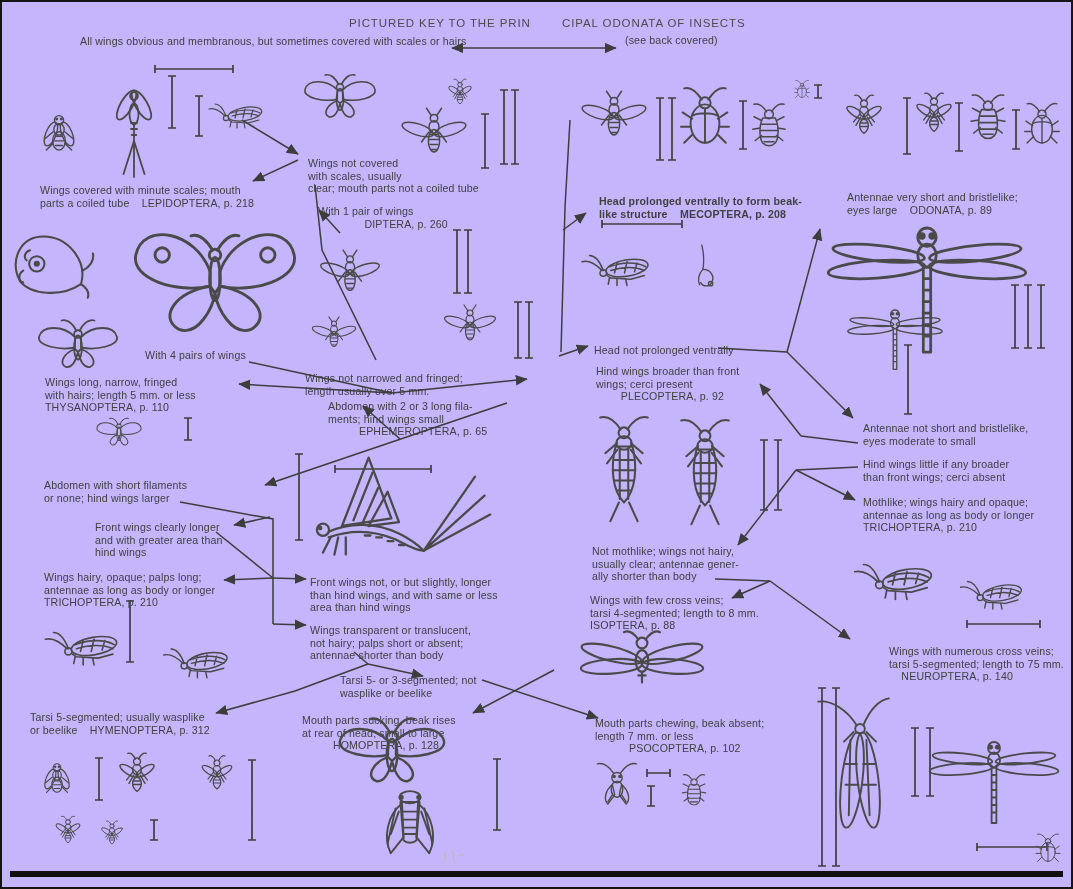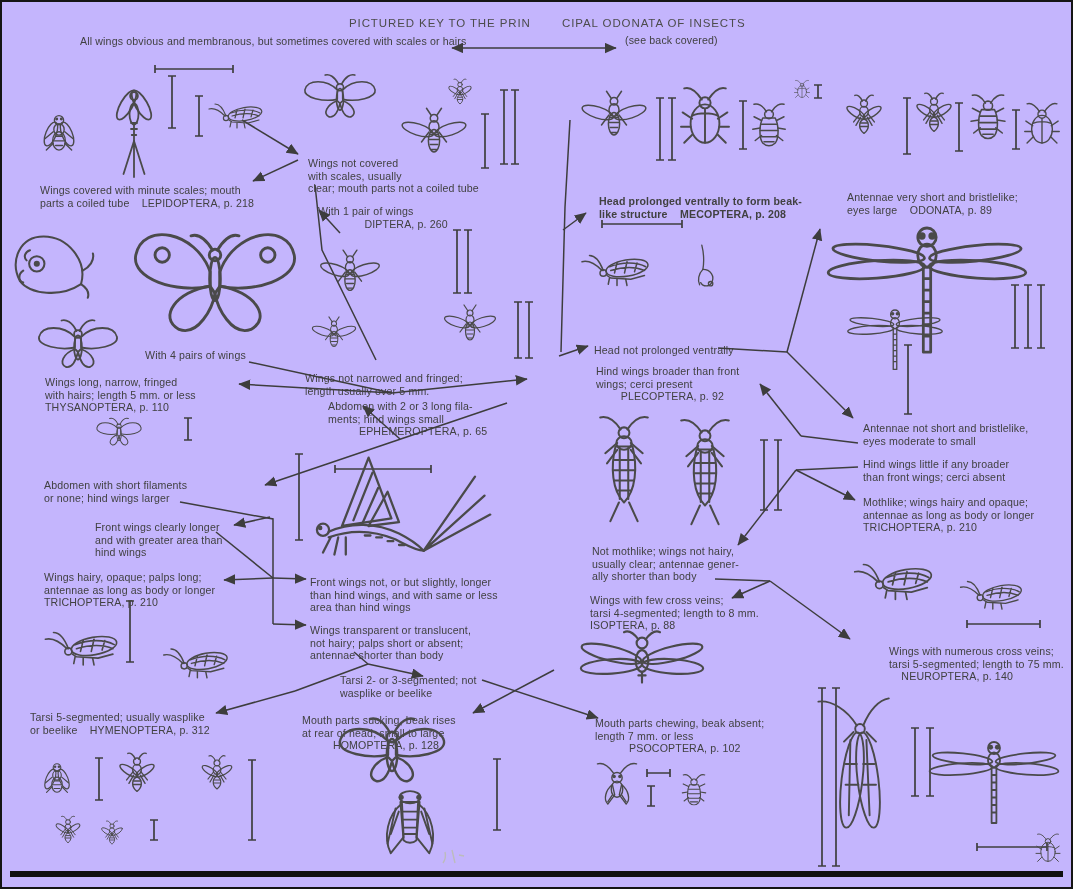--- a/index.html
+++ b/index.html
@@ -34,21 +34,21 @@
       <div class="node" style="left: 316px; top: 203px;"><div>With 1 pair of wings</div><div>               DIPTERA, p. 260</div></div>
       <div class="node" style="left: 143px; top: 347px;"><div>With 4 pairs of wings</div></div>
       <div class="node" style="left: 303px; top: 370px;"><div>Wings not narrowed and fringed;</div><div>length usually over 5 mm.</div></div>
       <div class="node" style="left: 326px; top: 398px;"><div>Abdomen with 2 or 3 long fila-</div><div>ments; hind wings small</div><div>          EPHEMEROPTERA, p. 65</div></div>
       <div class="node" style="left: 43px; top: 374px;"><div>Wings long, narrow, fringed</div><div>with hairs; length 5 mm. or less</div><div>THYSANOPTERA, p. 110</div></div>
       <div class="node" style="left: 42px; top: 477px;"><div>Abdomen with short filaments</div><div>or none; hind wings larger</div></div>
       <div class="node" style="left: 93px; top: 519px;"><div>Front wings clearly longer</div><div>and with greater area than</div><div>hind wings</div></div>
       <div class="node" style="left: 42px; top: 569px;"><div>Wings hairy, opaque; palps long;</div><div>antennae as long as body or longer</div><div>TRICHOPTERA, p. 210</div></div>
       <div class="node" style="left: 308px; top: 574px;"><div>Front wings not, or but slightly, longer</div><div>than hind wings, and with same or less</div><div>area than hind wings</div></div>
       <div class="node" style="left: 308px; top: 622px;"><div>Wings transparent or translucent,</div><div>not hairy; palps short or absent;</div><div>antennae shorter than body</div></div>
-      <div class="node" style="left: 338px; top: 672px;"><div>Tarsi 2- or 3-segmented; not</div><div>wasplike or beelike</div></div>
+      <div class="node" style="left: 338px; top: 672px;"><div>Tarsi 5- or 3-segmented; not</div><div>wasplike or beelike</div></div>
       <div class="node" style="left: 28px; top: 709px;"><div>Tarsi 5-segmented; usually wasplike</div><div>or beelike    HYMENOPTERA, p. 312</div></div>
       <div class="node" style="left: 300px; top: 712px;"><div>Mouth parts sucking, beak rises</div><div>at rear of head; small to large</div><div>          HOMOPTERA, p. 128</div></div>
       <div class="node" style="left: 597px; top: 193px; font-weight: bold;"><div>Head prolonged ventrally to form beak-</div><div>like structure    MECOPTERA, p. 208</div></div>
       <div class="node" style="left: 845px; top: 189px;"><div>Antennae very short and bristlelike;</div><div>eyes large    ODONATA, p. 89</div></div>
       <div class="node" style="left: 592px; top: 342px;"><div>Head not prolonged ventrally</div></div>
       <div class="node" style="left: 594px; top: 363px;"><div>Hind wings broader than front</div><div>wings; cerci present</div><div>        PLECOPTERA, p. 92</div></div>
       <div class="node" style="left: 861px; top: 420px;"><div>Antennae not short and bristlelike,</div><div>eyes moderate to small</div></div>
       <div class="node" style="left: 861px; top: 456px;"><div>Hind wings little if any broader</div><div>than front wings; cerci absent</div></div>
       <div class="node" style="left: 861px; top: 494px;"><div>Mothlike; wings hairy and opaque;</div><div>antennae as long as body or longer</div><div>TRICHOPTERA, p. 210</div></div>
       <div class="node" style="left: 590px; top: 543px;"><div>Not mothlike; wings not hairy,</div><div>usually clear; antennae gener-</div><div>ally shorter than body</div></div>

